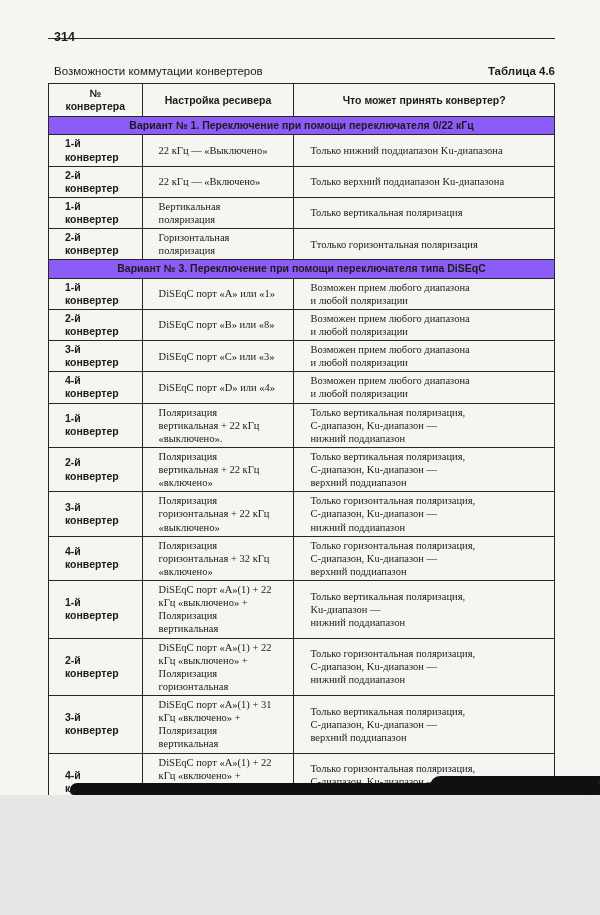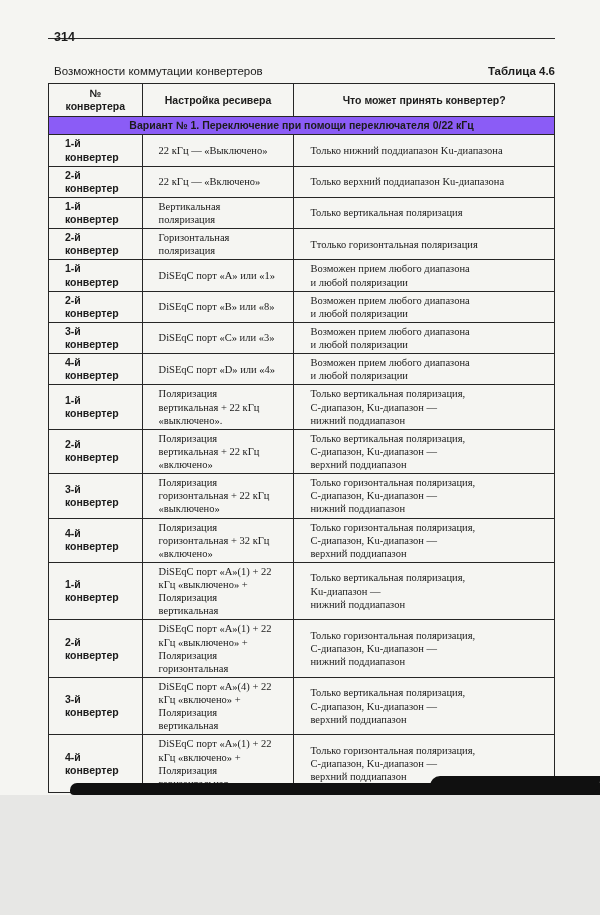--- a/index.html
+++ b/index.html
@@ -130,20 +130,23 @@
           <tr>
             <td class="converter-cell">1-й конвертер</td>
             <td class="setting-cell">Вертикальная поляризация</td>
             <td class="result-cell">Только вертикальная поляризация</td>
           </tr>
           <tr>
             <td class="converter-cell">2-й конвертер</td>
             <td class="setting-cell">Горизонтальная поляризация</td>
             <td class="result-cell">Ттолько горизонтальная поляризация</td>
           </tr>
+          <tr class="section-row">
+            <td colspan="3">Вариант № 3. Переключение при помощи переключателя типа DiSEqC</td>
+          </tr>
           <tr>
             <td class="converter-cell">1-й конвертер</td>
             <td class="setting-cell">DiSEqC порт «А» или «1»</td>
             <td class="result-cell">Возможен прием любого диапазона
 и любой поляризации</td>
           </tr>
           <tr>
             <td class="converter-cell">2-й конвертер</td>
             <td class="setting-cell">DiSEqC порт «В» или «8»</td>
             <td class="result-cell">Возможен прием любого диапазона
@@ -198,21 +201,21 @@
           </tr>
           <tr>
             <td class="converter-cell">2-й конвертер</td>
             <td class="setting-cell">DiSEqC порт «А»(1) + 22 кГц «выключено» + Поляризация горизонтальная</td>
             <td class="result-cell">Только горизонтальная поляризация,
 С-диапазон, Ku-диапазон —
 нижний поддиапазон</td>
           </tr>
           <tr>
             <td class="converter-cell">3-й конвертер</td>
-            <td class="setting-cell">DiSEqC порт «А»(4) + 22 кГц «включено» + Поляризация вертикальная</td>
+            <td class="setting-cell">DiSEqC порт «А»(1) + 31 кГц «включено» + Поляризация вертикальная</td>
             <td class="result-cell">Только вертикальная поляризация,
 С-диапазон, Ku-диапазон —
 верхний поддиапазон</td>
           </tr>
           <tr>
             <td class="converter-cell">4-й конвертер</td>
             <td class="setting-cell">DiSEqC порт «А»(1) + 22 кГц «включено» + Поляризация горизонтальная</td>
             <td class="result-cell">Только горизонтальная поляризация,
 С-диапазон, Ku-диапазон —
 верхний поддиапазон</td>

